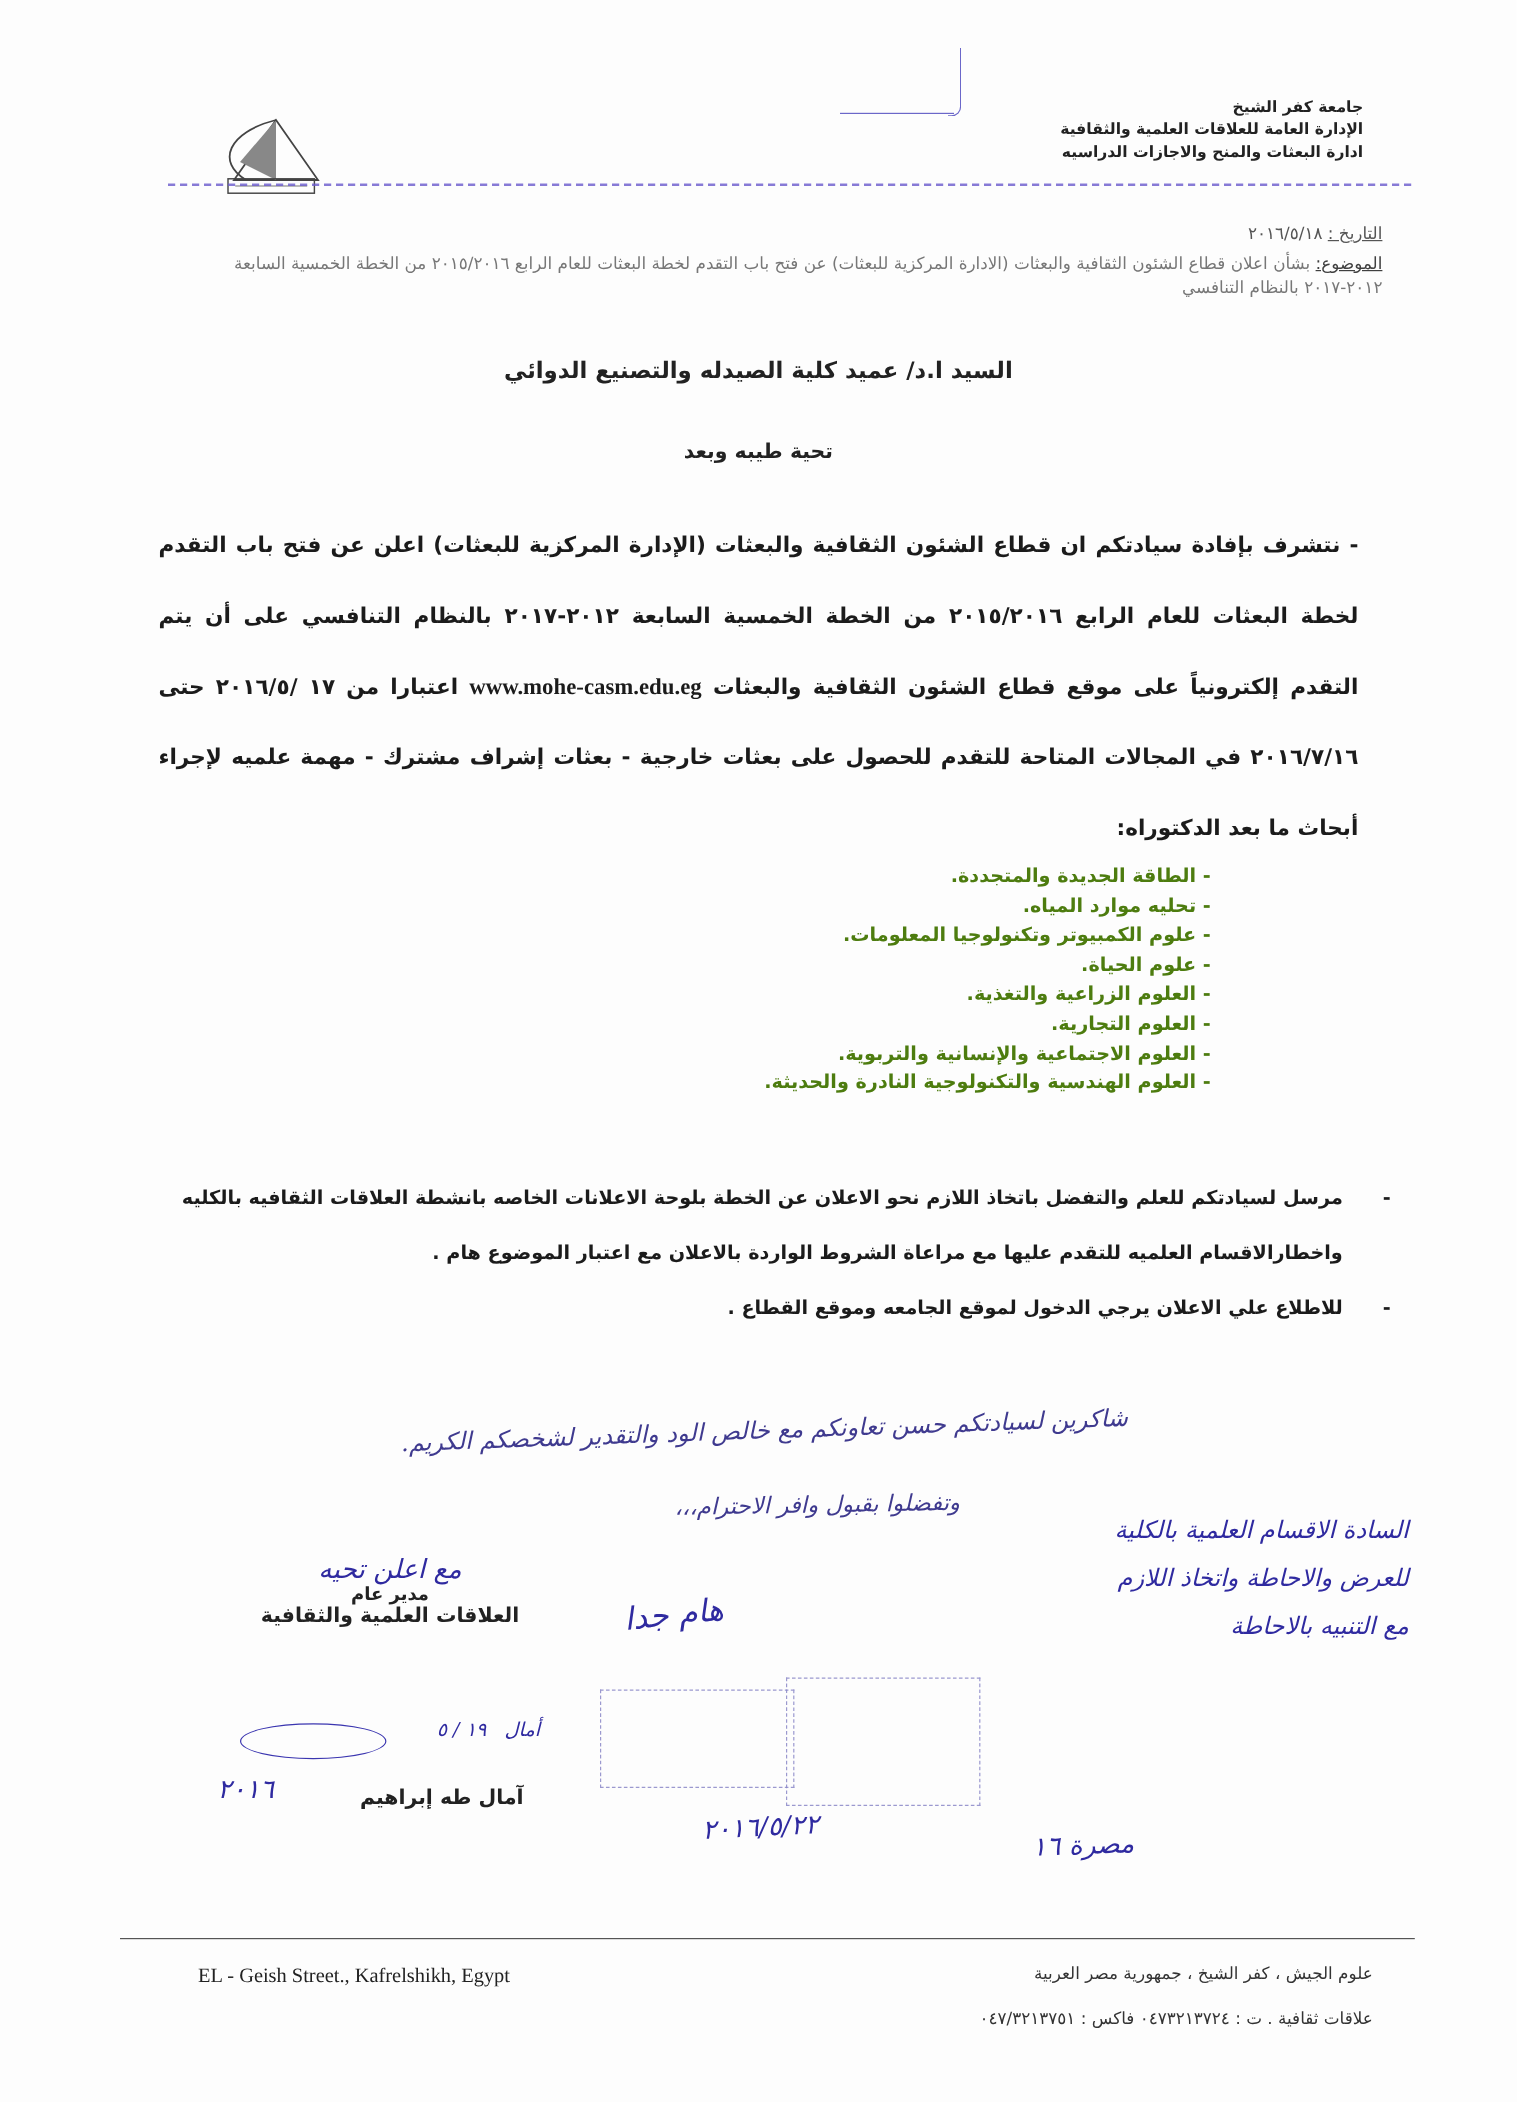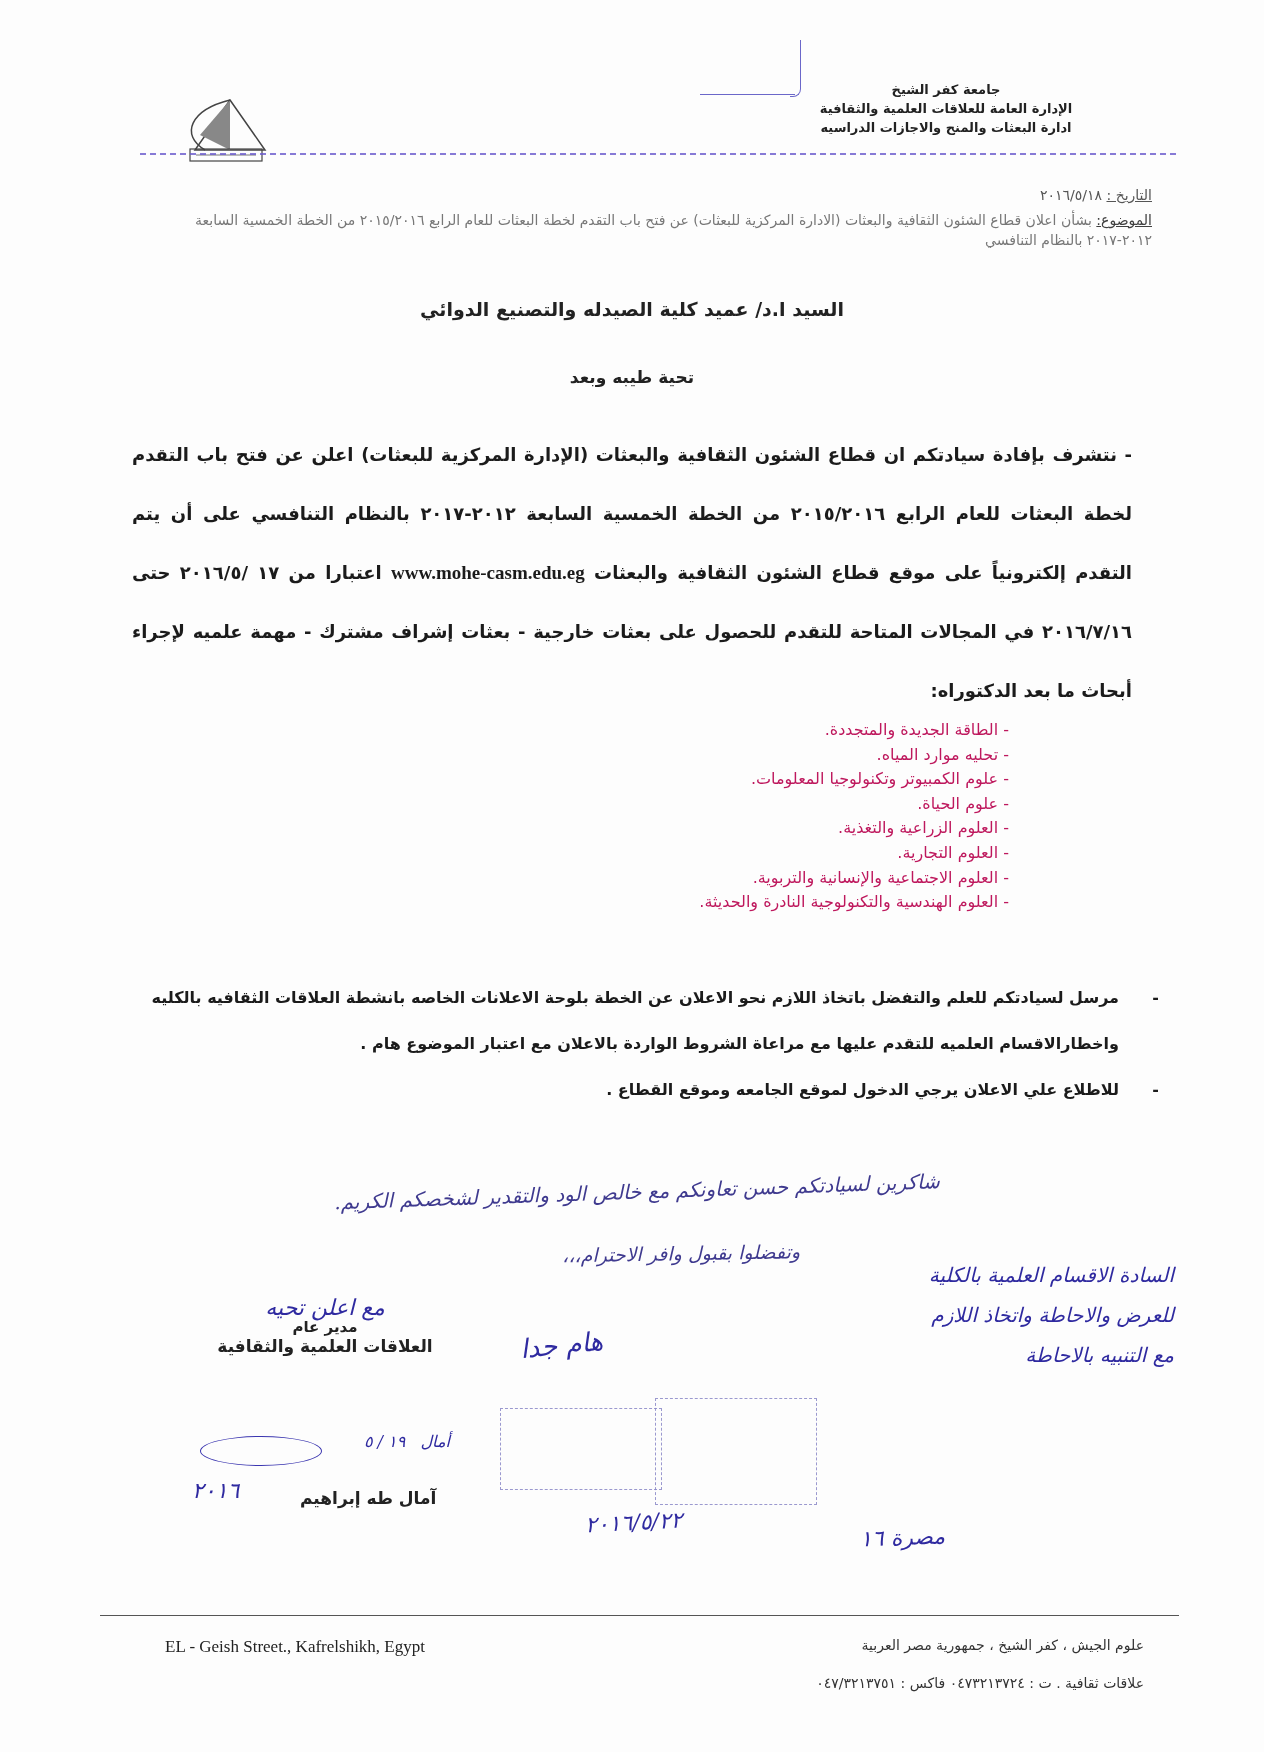--- a/index.html
+++ b/index.html
@@ -6,62 +6,62 @@
   body {
     width: 1264px; height: 1752px; background: #ffffff; position: relative; overflow: hidden;
     font-family: "DejaVu Sans", sans-serif; color: #1a1a1a;
   }
   .page { position: absolute; inset: 0; background: #fdfdfd; }
   .abs { position: absolute; }
   .rtl { direction: rtl; text-align: right; unicode-bidi: plaintext; }
 
   
   .hdr-lines { right: 128px; top: 80px; width: 380px; font-size: 13px; line-height: 19px; font-weight: bold; color: #222; }
-  .hdr-lines div { white-space: nowrap; text-align: center; }
+  .hdr-lines div { white-space: nowrap; }
   .logo { left: 170px; top: 95px; width: 120px; height: 70px; }
   .hdr-divider { left: 140px; right: 88px; top: 153px; height: 0; border-top: 2px dashed #6a5acd; opacity: 0.8; }
   .corner-mark { left: 790px; top: 40px; width: 10px; height: 56px; border-right: 1.5px solid #6b67c9; border-bottom: 1.5px solid #6b67c9; border-bottom-right-radius: 8px; }
   .corner-mark2 { left: 700px; top: 94px; width: 95px; height: 0; border-top: 1.5px solid #6b67c9; }
 
   
   .date { right: 112px; top: 187px; font-size: 14px; color: #555; white-space: nowrap; }
   .date .lbl { text-decoration: underline; }
   .subject { right: 112px; top: 210px; width: 1010px; font-size: 14px; line-height: 20px; color: #777; }
   .subject .lbl { text-decoration: underline; color: #404040; }
 
   
   .addressee { left: 0; right: 0; top: 298px; text-align: center; font-size: 19px; font-weight: bold; color: #222; }
   .greeting { left: 0; right: 0; top: 367px; text-align: center; font-size: 17px; font-weight: bold; color: #222; }
 
   
   .body-para { right: 132px; top: 425px; width: 1000px; font-size: 18px; line-height: 59px; font-weight: bold; color: #1b1b1b; text-align: justify; text-align-last: right; }
   .body-para .url { font-family: "Liberation Serif", serif; font-size: 19px; direction: ltr; unicode-bidi: embed; }
 
   
-  .fields { right: 255px; top: 718px; font-size: 16px; line-height: 24.6px; color: #be185d; list-style: none; margin: 0; padding: 0; font-weight: normal; }
+  .fields { right: 255px; top: 718px; font-size: 16px; line-height: 24.6px; color: #4d7c0f; list-style: none; margin: 0; padding: 0; font-weight: bold; }
   .fields li { white-space: nowrap; }
 
   
   .notes { right: 105px; top: 975px; width: 1040px; font-size: 16px; font-weight: bold; color: #1b1b1b; }
   .note { position: relative; padding-right: 40px; line-height: 46px; }
   .note .dash { position: absolute; right: 0; top: 0; }
 
   
   .hand { font-family: "DejaVu Serif", serif; font-style: italic; color: #3f3a8f; }
   .closing1 { left: 320px; top: 1180px; width: 620px; font-size: 20px; transform: rotate(-2deg); }
   .closing2 { left: 480px; top: 1243px; width: 320px; font-size: 19px; transform: rotate(-1deg); }
 
   .sig-block { left: 170px; top: 1295px; width: 310px; text-align: center; }
   .sig-hand { font-size: 22px; color: #2f2aa0; }
   .sig-title { font-size: 15px; font-weight: bold; color: #222; margin-top: -2px; }
   .sig-dept { font-size: 17px; font-weight: bold; color: #222; }
   .sig-date { left: 200px; top: 1432px; width: 250px; font-size: 16px; color: #2f2aa0; }
   .sig-date-oval { left: 200px; top: 1436px; width: 120px; height: 28px; border: 1.5px solid #3b36b0; border-radius: 50%; }
   .sig-name { left: 300px; top: 1488px; font-size: 17px; font-weight: bold; color: #222; }
-  .sig-year { left: 192px; top: 1478px; font-size: 22px; color: #2f2aa0; }
+  .sig-year { left: 181px; top: 1478px; font-size: 22px; color: #2f2aa0; }
 
   .margin-note { right: 90px; top: 1255px; width: 420px; font-size: 20px; color: #2f2aa0; line-height: 40px; }
   .margin-sign { left: 520px; top: 1330px; font-size: 26px; color: #2f2aa0; transform: rotate(-6deg); }
   .stamp { left: 500px; top: 1408px; width: 160px; height: 80px; border: 1.5px dashed #8b88c8; opacity: 0.85; }
   .stamp2 { left: 655px; top: 1398px; width: 160px; height: 105px; border: 1.5px dashed #8b88c8; opacity: 0.85; }
   .stamp-date { left: 585px; top: 1510px; font-size: 22px; color: #2f2aa0; transform: rotate(-3deg); }
   .receipt { left: 860px; top: 1525px; font-size: 22px; color: #2f2aa0; transform: rotate(-2deg); }
 
   
   .footer-divider { left: 100px; right: 85px; top: 1615px; height: 0; border-top: 1.5px solid #555; }

